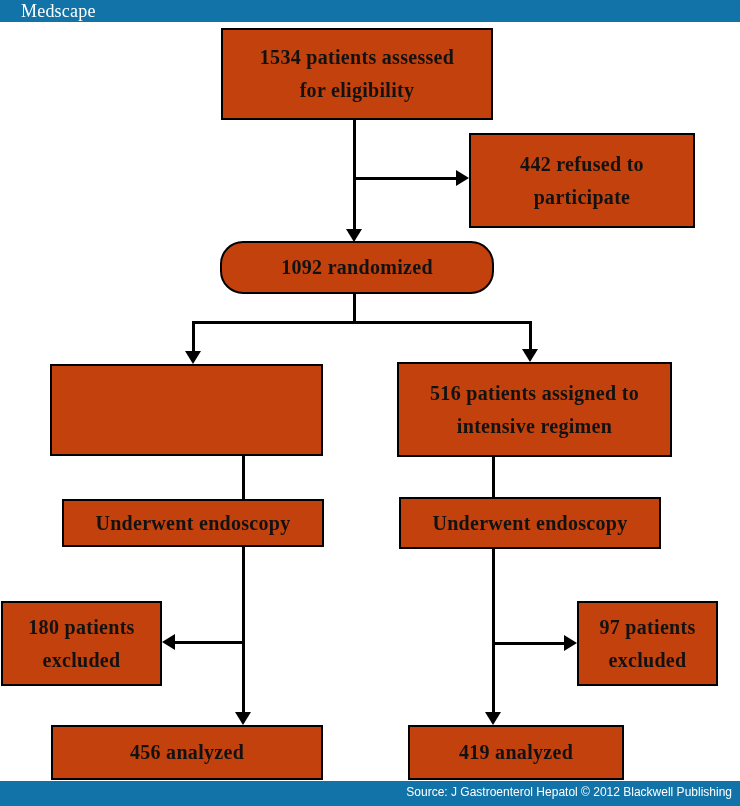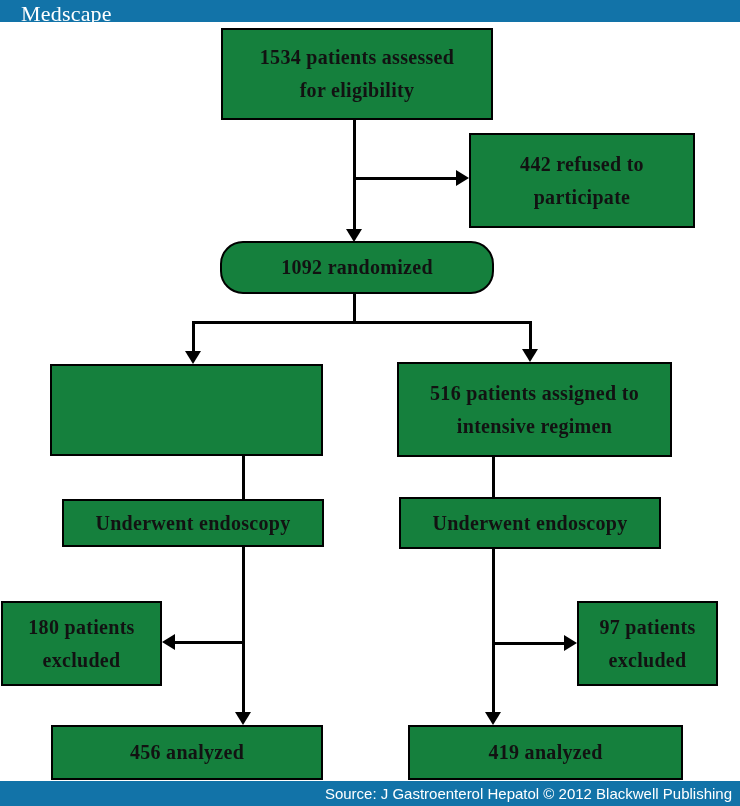--- a/index.html
+++ b/index.html
@@ -14,35 +14,35 @@
   .bar{
     position:absolute;left:0;width:740px;
     background:#1273a8;
     color:#ffffff;
     box-sizing:border-box;
   }
   #topbar{top:0;height:22px;}
   #logo{
     position:absolute;left:21px;top:1px;
     font-family:"Liberation Serif", serif;
-    font-size:22px;font-weight:normal;
+    font-size:18px;font-weight:normal;
     color:#ffffff;letter-spacing:0.2px;
   }
   #bottombar{top:781px;height:25px;}
   #source-text{
     position:absolute;right:8px;top:4px;
     font-family:"Liberation Sans", sans-serif;
-    font-size:15px;color:#ffffff;white-space:nowrap;
+    font-size:12px;color:#ffffff;white-space:nowrap;
   }
   
   .node{
     position:absolute;
     box-sizing:border-box;
     border:2px solid #000000;
-    background:#15803d;
+    background:#c2410c;
     display:flex;flex-direction:column;
     justify-content:center;align-items:center;
     text-align:center;
     font-weight:bold;
     font-size:20px;
     line-height:33px;
     color:#121212;
     letter-spacing:0.3px;
   }
   
@@ -101,21 +101,21 @@
 
   <div class="node" style="left:577px;top:601px;width:141px;height:85px;">
     <span>97 patients</span>
     <span>excluded</span>
   </div>
 
   <div class="node" style="left:51px;top:725px;width:272px;height:55px;">
     <span>456 analyzed</span>
   </div>
 
-  <div class="node" style="left:408px;top:725px;width:275px;height:55px;">
+  <div class="node" style="left:408px;top:725px;width:216px;height:55px;">
     <span>419 analyzed</span>
   </div>
 
   <div class="line vline" style="left:353px;top:120px;height:109px;"></div>
   <div class="arr arr-down" style="left:346px;top:229px;"></div>
   <div class="line hline" style="left:353px;top:177px;width:103px;"></div>
   <div class="arr arr-right" style="left:456px;top:170px;"></div>
 
   <div class="line vline" style="left:353px;top:294px;height:28px;"></div>
   <div class="line hline" style="left:192px;top:321px;width:340px;"></div>

